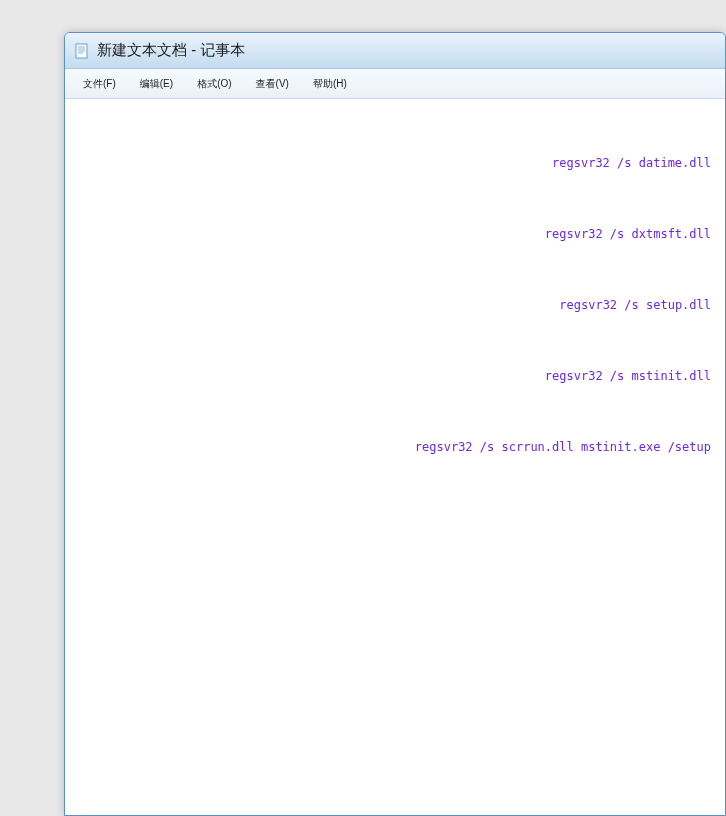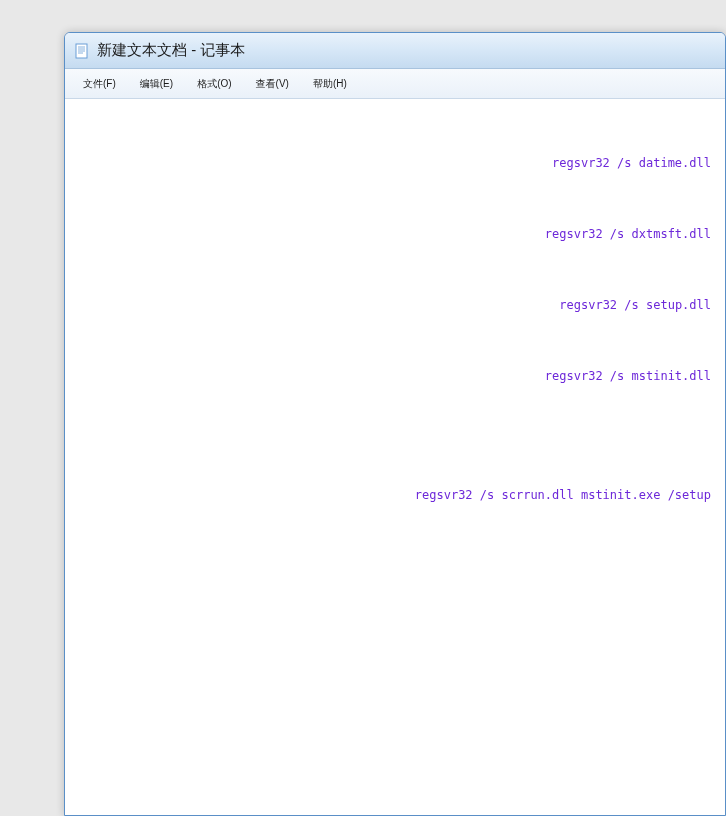--- a/index.html
+++ b/index.html
@@ -74,21 +74,20 @@
       white-space: pre;
       overflow: auto;
       height: calc(100% - 66px);
       text-align: right;
     }
     .editor-line {
       margin-bottom: 28px;
     }
     .editor-line:last-child {
       margin-bottom: 0;
-      margin-top: 48px;
     }
   </style>
 </head>
 <body>
 
 <div class="window">
   <div class="titlebar">
     <span class="titlebar-icon">
       <svg viewBox="0 0 16 16">
         <rect x="2" y="1" width="11" height="14" fill="#fff" stroke="#6a9ed6" stroke-width="1"></rect>

